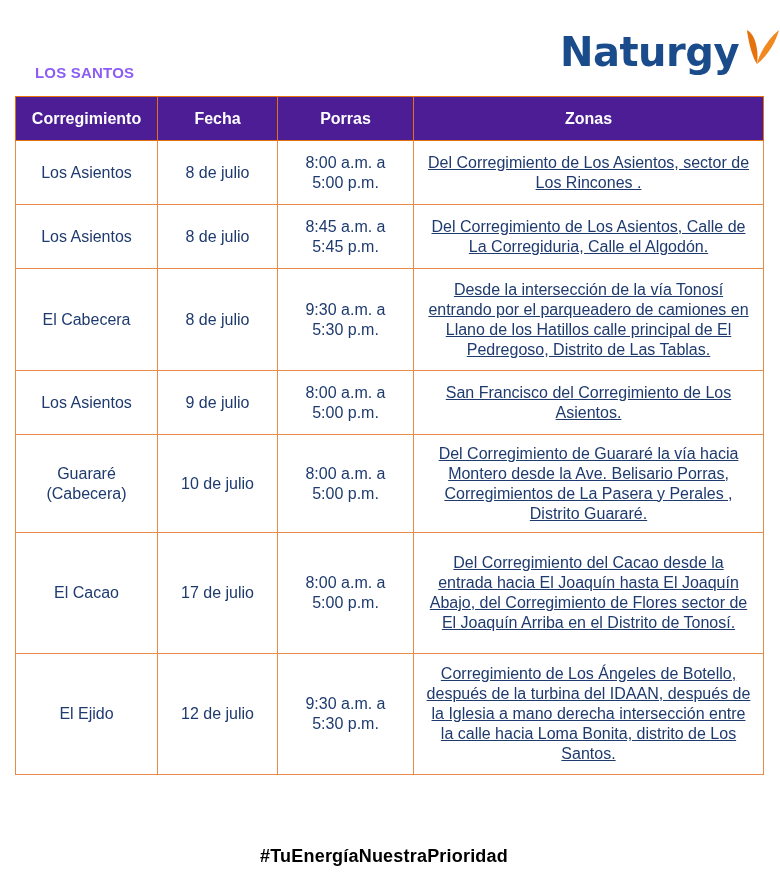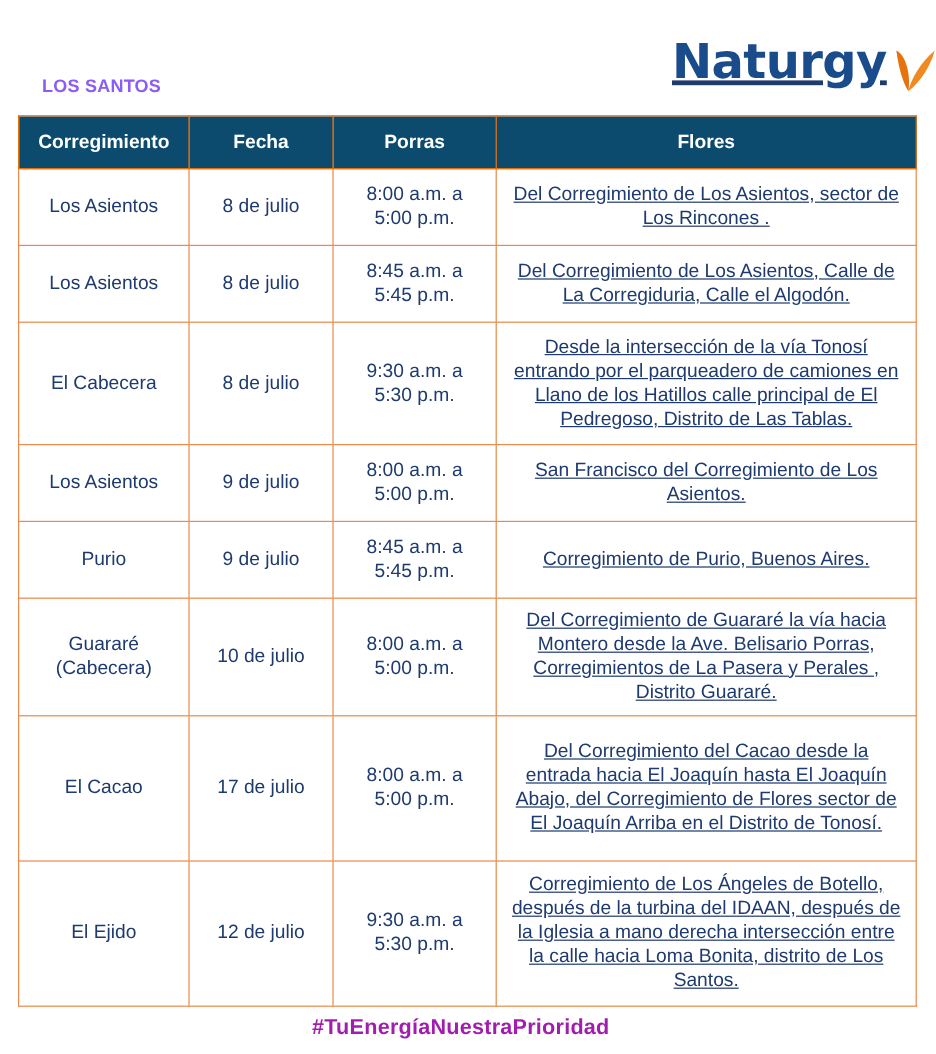--- a/index.html
+++ b/index.html
@@ -1,32 +1,32 @@
 <!DOCTYPE html>
 <html><head>
 <meta charset="utf-8">
 <style>
   html, body { margin: 0; padding: 0; background: #ffffff; }
   body { width: 780px; height: 878px; position: relative; overflow: hidden;
          font-family: "Liberation Sans", "DejaVu Sans", sans-serif; color: #1e3a6e; }
-  .logo { position: absolute; left: 560px; top: 22px; height: 60px; display: flex; align-items: flex-end; text-decoration: underline; }
+  .logo { position: absolute; left: 560px; top: 22px; height: 60px; display: flex; align-items: flex-start; }
   .logo-text { font-family: "DejaVu Sans", sans-serif; font-weight: bold; font-size: 40px; color: #1a4c8c;
                letter-spacing: -0.5px; line-height: 60px; }
   .logo-wing { width: 40px; height: 46px; margin-left: 2px; margin-top: 2px; }
   .region { position: absolute; left: 35px; top: 64px; font-size: 15px; font-weight: bold; color: #8b5cf6; letter-spacing: 0.2px; }
   table.sched { position: absolute; left: 15px; top: 96px; width: 748px; border-collapse: collapse; table-layout: fixed; }
-  table.sched th { background: #0c4a6e; color: #ffffff; font-size: 16px; font-weight: bold; height: 43px;
+  table.sched th { background: #4c1d95; color: #ffffff; font-size: 16px; font-weight: bold; height: 43px;
                    border: 1.5px solid #e6720e; text-align: center; padding: 0; }
   table.sched td { border: 1.5px solid #e88a4a; text-align: center; vertical-align: middle;
                    font-size: 16px; line-height: 20px; color: #1e3a6e; padding: 0 10px; }
   table.sched tr.body-row td { }
   .col1 { width: 142px; } .col2 { width: 120px; } .col3 { width: 136px; } .col4 { width: 350px; }
   td.zonas { font-size: 15.5px; text-decoration: underline; }
   .hashtag { position: absolute; left: 0; width: 768px; top: 846px; text-align: center;
-             color: #a21caf; font-weight: bold; font-size: 18px; letter-spacing: 0.2px; }
+             color: #000000; font-weight: bold; font-size: 18px; letter-spacing: 0.2px; }
 </style>
 </head>
 <body>
 
 <div class="logo">
   <span class="logo-text">Naturgy</span>
   <svg class="logo-wing" viewBox="0 0 40 46">
     <path d="M6 6 C 10 14, 14 26, 16 40 C 12 34, 8 22, 6 6 Z" fill="#e6720e"></path>
     <path d="M16 40 C 18 30, 26 16, 38 6 C 34 20, 26 32, 16 40 Z" fill="#f0891f"></path>
     <path d="M6 6 C 14 10, 18 26, 16 40 C 12 28, 8 16, 6 6 Z" fill="#e6720e"></path>
@@ -40,21 +40,21 @@
     <col class="col1">
       <col class="col2">
       <col class="col3">
       <col class="col4">
   </colgroup>
   <thead>
     <tr>
       <th>Corregimiento</th>
       <th>Fecha</th>
       <th>Porras</th>
-      <th>Flores</th>
+      <th>Zonas</th>
     </tr>
   </thead>
   <tbody id="tbody">
       <tr class="body-row" style="height: 64px;">
         <td>Los Asientos</td>
         <td>8 de julio</td>
         <td>
           <div>8:00 a.m. a</div>
           <div>5:00 p.m.</div>
         </td>
@@ -80,29 +80,20 @@
       </tr>
       <tr class="body-row" style="height: 64px;">
         <td>Los Asientos</td>
         <td>9 de julio</td>
         <td>
           <div>8:00 a.m. a</div>
           <div>5:00 p.m.</div>
         </td>
         <td class="zonas">San Francisco del Corregimiento de Los Asientos.</td>
       </tr>
-      <tr class="body-row" style="height: 64px;">
-        <td>Purio</td>
-        <td>9 de julio</td>
-        <td>
-          <div>8:45 a.m. a</div>
-          <div>5:45 p.m.</div>
-        </td>
-        <td class="zonas">Corregimiento de Purio, Buenos Aires.</td>
-      </tr>
       <tr class="body-row" style="height: 98px;">
         <td>Guararé (Cabecera)</td>
         <td>10 de julio</td>
         <td>
           <div>8:00 a.m. a</div>
           <div>5:00 p.m.</div>
         </td>
         <td class="zonas">Del Corregimiento de Guararé la vía hacia Montero desde la Ave. Belisario Porras, Corregimientos de La Pasera y Perales , Distrito Guararé.</td>
       </tr>
       <tr class="body-row" style="height: 121px;">

